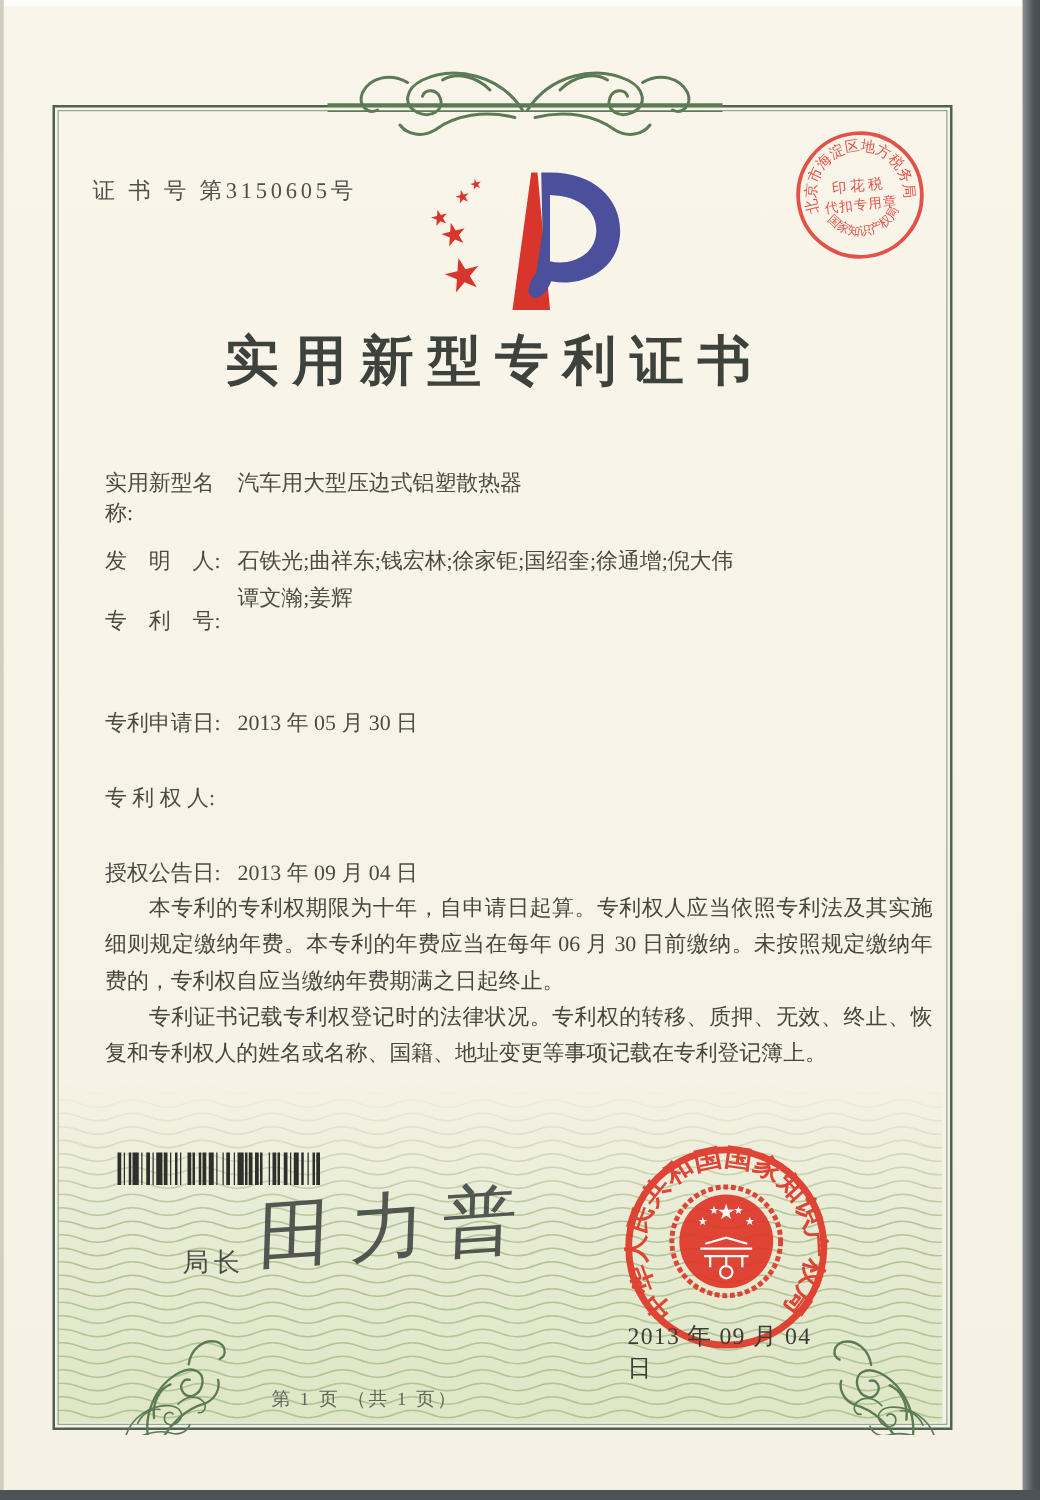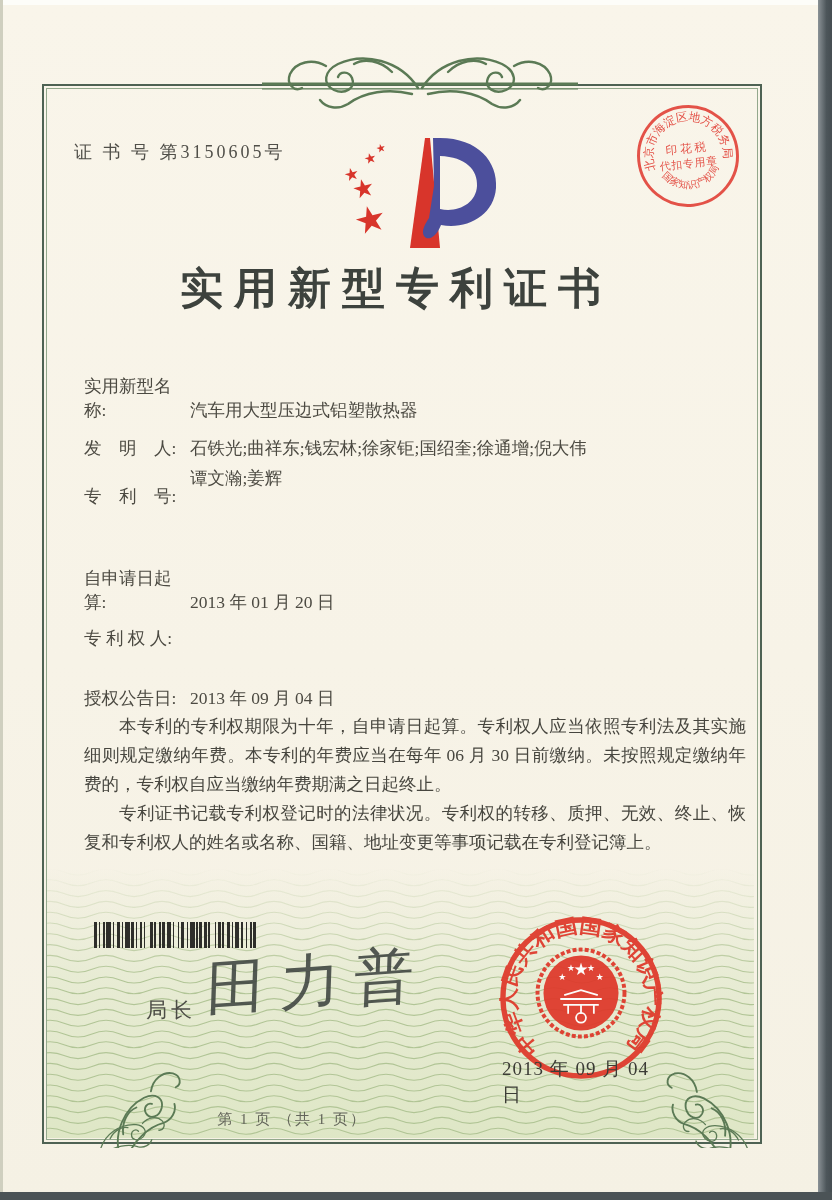--- a/index.html
+++ b/index.html
@@ -29,21 +29,21 @@
          font-size:43px;font-weight:700;letter-spacing:11px;color:#3d423d;}
   
   .logo{position:absolute;left:328px;top:126px;width:190px;height:138px;}
   .logo .star{position:absolute;color:#d8352b;transform:rotate(-14deg);line-height:1;}
   .logo .s1{left:26px;top:76px;font-size:36px;}
   .logo .s2{left:24px;top:50px;font-size:25px;}
   .logo .s3{left:16px;top:40px;font-size:17px;}
   .logo .s4{left:36px;top:26px;font-size:14px;}
   .logo .s5{left:48px;top:17px;font-size:11px;}
   
-  .row{position:absolute;left:84px;width:660px;display:flex;font-size:17.5px;color:#4c4a42;align-items:flex-end;}
+  .row{position:absolute;left:84px;width:660px;display:flex;font-size:17.5px;color:#4c4a42;}
   .lbl{flex:0 0 106px;}
   .val{flex:1;}
   .r-name{top:374px}.r-inv{top:436px}.r-inv2{top:466px;left:190px}
   .r-pat{top:484px}.r-fil{top:566px}.r-own{top:626px}.r-grant{top:686px}
   
   .paras{position:absolute;left:84px;top:712px;width:662px;font-size:17.5px;
          line-height:29px;color:#47463f;text-align:justify;}
   .paras p{margin:0;text-indent:2em;}
   
   .barcode{position:absolute;left:94px;top:922px;height:26px;display:flex;align-items:stretch;}
@@ -169,22 +169,22 @@
     <span class="lbl">发　明　人:</span>
     <span class="val">石铁光;曲祥东;钱宏林;徐家钜;国绍奎;徐通增;倪大伟</span>
   </div>
   <div class="row r-inv2">
     <span>谭文瀚;姜辉</span>
   </div>
   <div class="row r-pat">
     <span class="lbl">专　利　号:</span>
   </div>
   <div class="row r-fil">
-    <span class="lbl">自申请日起算:</span>
-    <span class="val">2013 年 01 月 20 日</span>
+    <span class="lbl">专利申请日:</span>
+    <span class="val">2013 年 05 月 30 日</span>
   </div>
   <div class="row r-own">
     <span class="lbl">专 利 权 人:</span>
   </div>
   <div class="row r-grant">
     <span class="lbl">授权公告日:</span>
     <span class="val">2013 年 09 月 04 日</span>
   </div>
 
   <div class="paras">

